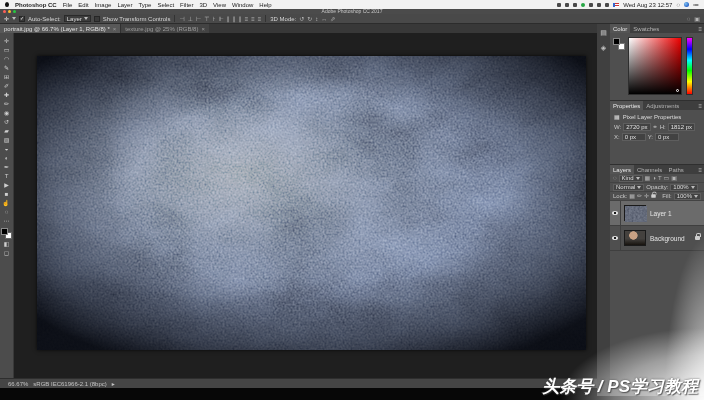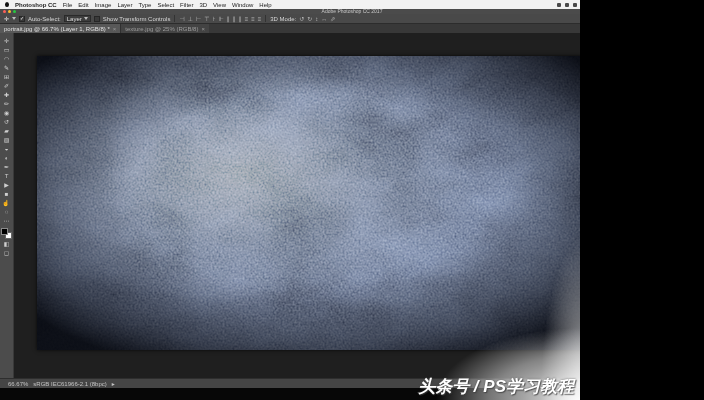--- a/index.html
+++ b/index.html
@@ -1,17 +1,17 @@
 <!DOCTYPE html>
 <html><head>
 <meta charset="utf-8">
 <style>
   * { box-sizing: border-box; margin: 0; padding: 0; }
   html,body { background:#000; }
-  .screen { position:relative; width:580px; height:400px; overflow:hidden; background:#5eead4;
+  .screen { position:relative; width:704px; height:400px; overflow:hidden; background:#5eead4;
             font-family:"Liberation Sans", sans-serif; cursor:default; }
 
   
   .menubar { position:absolute; left:0; top:0; width:704px; height:9px; background:#f2f2f2;
              display:flex; align-items:center; padding:0 5px; font-size:6px; color:#1c1c1c; gap:6px; }
   .apple { width:4px; height:5px; background:#111; border-radius:50% 50% 45% 45%; flex:none; }
   .mb-app { font-weight:bold; white-space:nowrap; }
   .mb-item { white-space:nowrap; }
   .mb-right { margin-left:auto; display:flex; align-items:center; gap:4px; }
   .st-dot { width:4px; height:4px; background:#4a4a4a; border-radius:1px; }

